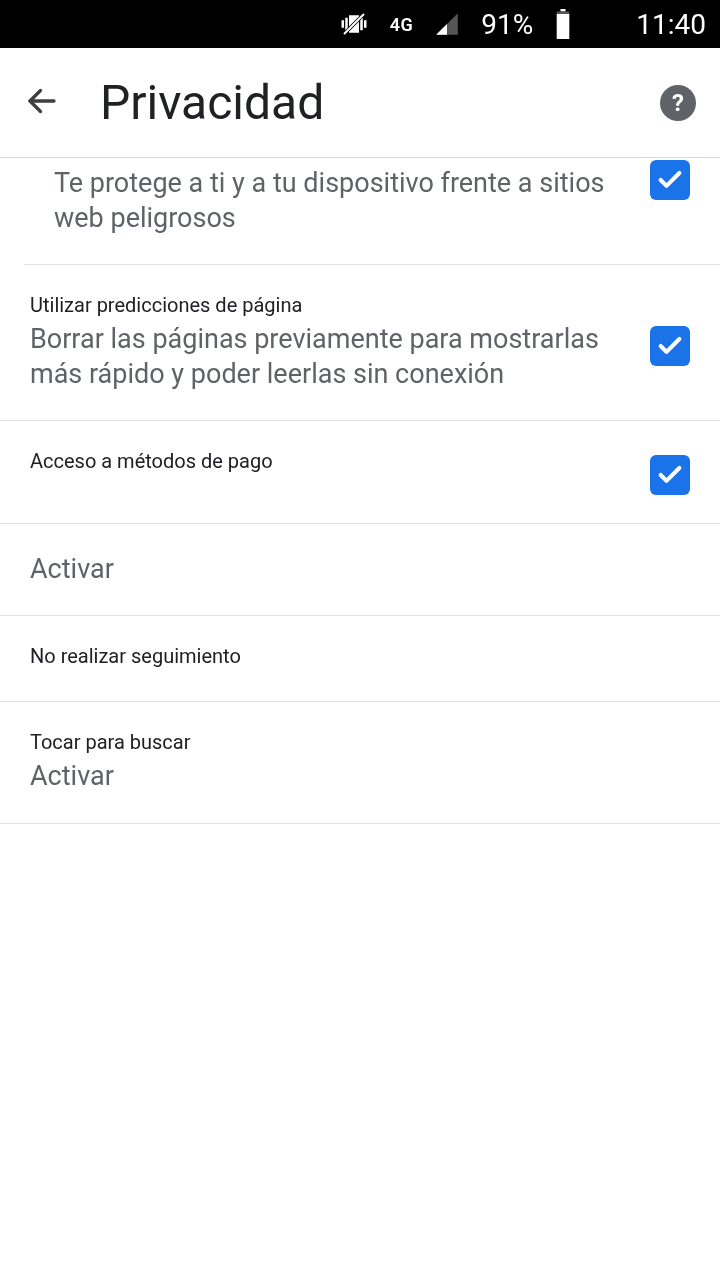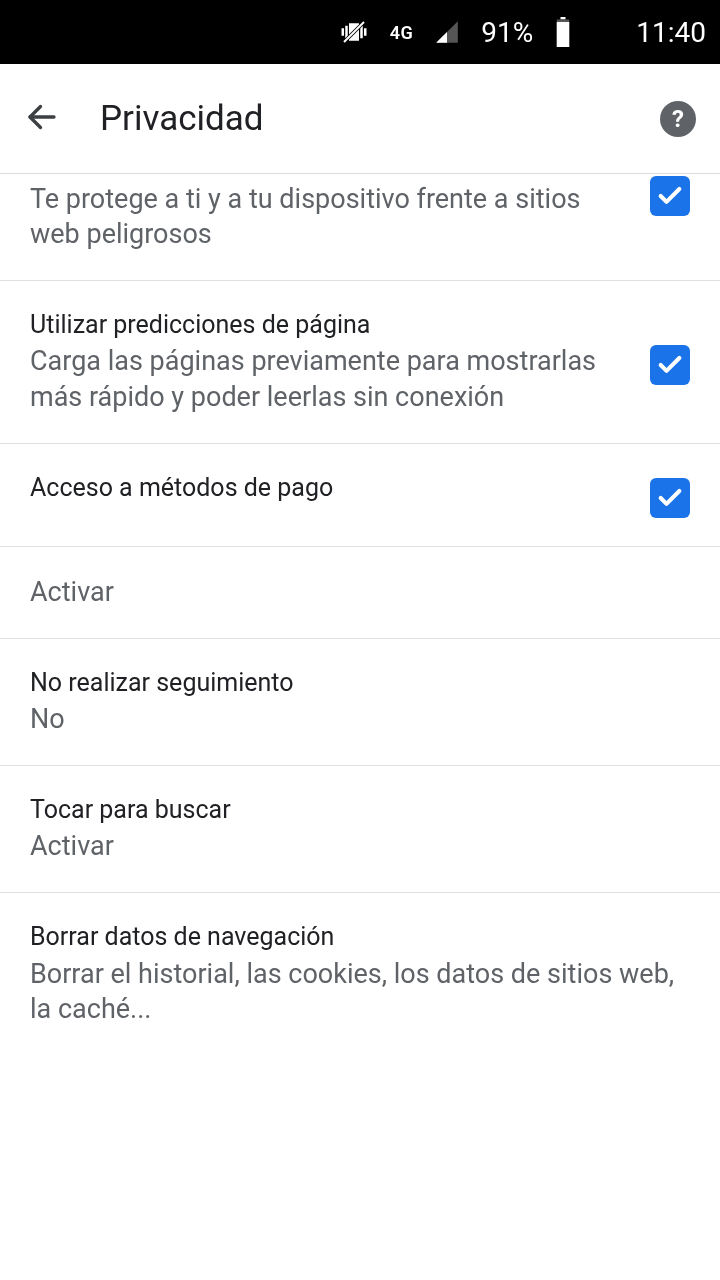--- a/index.html
+++ b/index.html
@@ -1,30 +1,30 @@
 <!DOCTYPE html>
 <html><head>
 <meta charset="utf-8">
 <style>
   * { box-sizing: border-box; margin: 0; padding: 0; }
   html, body { width: 720px; height: 1280px; font-family: -apple-system, Roboto, "Helvetica Neue", Arial, sans-serif; background:#fff; color:#202124; }
   
-  .statusbar { height:64px; background:#000; color:#fff; display:flex; align-items:center; justify-content:flex-end; padding:0 14px; gap:21px; font-size:26px; }
+  .statusbar { height:48px; background:#000; color:#fff; display:flex; align-items:center; justify-content:flex-end; padding:0 14px; gap:21px; font-size:26px; }
   .statusbar .small { font-size:18px; font-weight:600; letter-spacing:0.5px; }
   .statusbar svg { display:block; }
   
   .header { height:110px; display:flex; align-items:center; padding:0 24px; gap:40px; border-bottom:1px solid #dadce0; }
-  .header .title { font-size:35px; font-weight:400; color:#202124; flex:1; }
+  .header .title { font-size:48px; font-weight:400; color:#202124; flex:1; }
   .help-circle { width:36px; height:36px; border-radius:50%; background:#5f6368; display:flex; align-items:center; justify-content:center; color:#fff; font-size:24px; font-weight:700; }
   
   .list { }
   .item { display:flex; align-items:flex-start; justify-content:space-between; gap:24px; padding:28px 30px 28px 30px; border-bottom:1px solid #e0e0e0; }
-  .item.first { padding-top:8px; }
+  .item.first { padding-top:8px;margin-left:24px; }
   .item .text { flex:1; min-width:0; }
-  .item .title { font-size:25px; color:#202124; line-height:1.25; margin-bottom:4px; }
+  .item .title { font-size:20px; color:#202124; line-height:1.25; margin-bottom:4px; }
   .item .desc  { font-size:27px; color:#5f6368; line-height:1.3; }
   .item.first .desc { color:#5f6368; font-size:27px; }
   .checkbox { width:40px; height:40px; border-radius:6px; background:#1a73e8; display:flex; align-items:center; justify-content:center; flex-shrink:0; margin-top:6px; }
   .checkbox.first { margin-top:-6px; }
   .checkbox svg { display:block; }
 </style>
 </head>
 <body>
 
 <div class="statusbar">
@@ -74,21 +74,21 @@
     <div class="checkbox first">
       <svg width="28" height="28" viewBox="0 0 24 24" fill="none" stroke="#fff" stroke-width="3.5" stroke-linecap="round" stroke-linejoin="round">
         <polyline points="4 12 9 17 20 6"></polyline>
       </svg>
     </div>
   </div>
 
   <div class="item">
     <div class="text">
       <div class="title">Utilizar predicciones de página</div>
-      <div class="desc">Carga las páginas previamente para mostrarlas más rápido y poder leerlas sin conexión</div>
+      <div class="desc">Borrar las páginas previamente para mostrarlas más rápido y poder leerlas sin conexión</div>
     </div>
     <div class="checkbox" style="align-self:center;">
       <svg width="28" height="28" viewBox="0 0 24 24" fill="none" stroke="#fff" stroke-width="3.5" stroke-linecap="round" stroke-linejoin="round">
         <polyline points="4 12 9 17 20 6"></polyline>
       </svg>
     </div>
   </div>
 
   <div class="item">
     <div class="text">
@@ -103,31 +103,24 @@
 
   <div class="item">
     <div class="text">
       <div class="desc">Activar</div>
     </div>
   </div>
 
   <div class="item">
     <div class="text">
       <div class="title">No realizar seguimiento</div>
-      <div class="desc">No</div>
     </div>
   </div>
 
   <div class="item">
     <div class="text">
       <div class="title">Tocar para buscar</div>
       <div class="desc">Activar</div>
     </div>
   </div>
 
-  <div class="item" style="border-bottom:none;">
-    <div class="text">
-      <div class="title">Borrar datos de navegación</div>
-      <div class="desc">Borrar el historial, las cookies, los datos de sitios web, la caché...</div>
-    </div>
-  </div>
 
 </div>
 
 </body></html>

